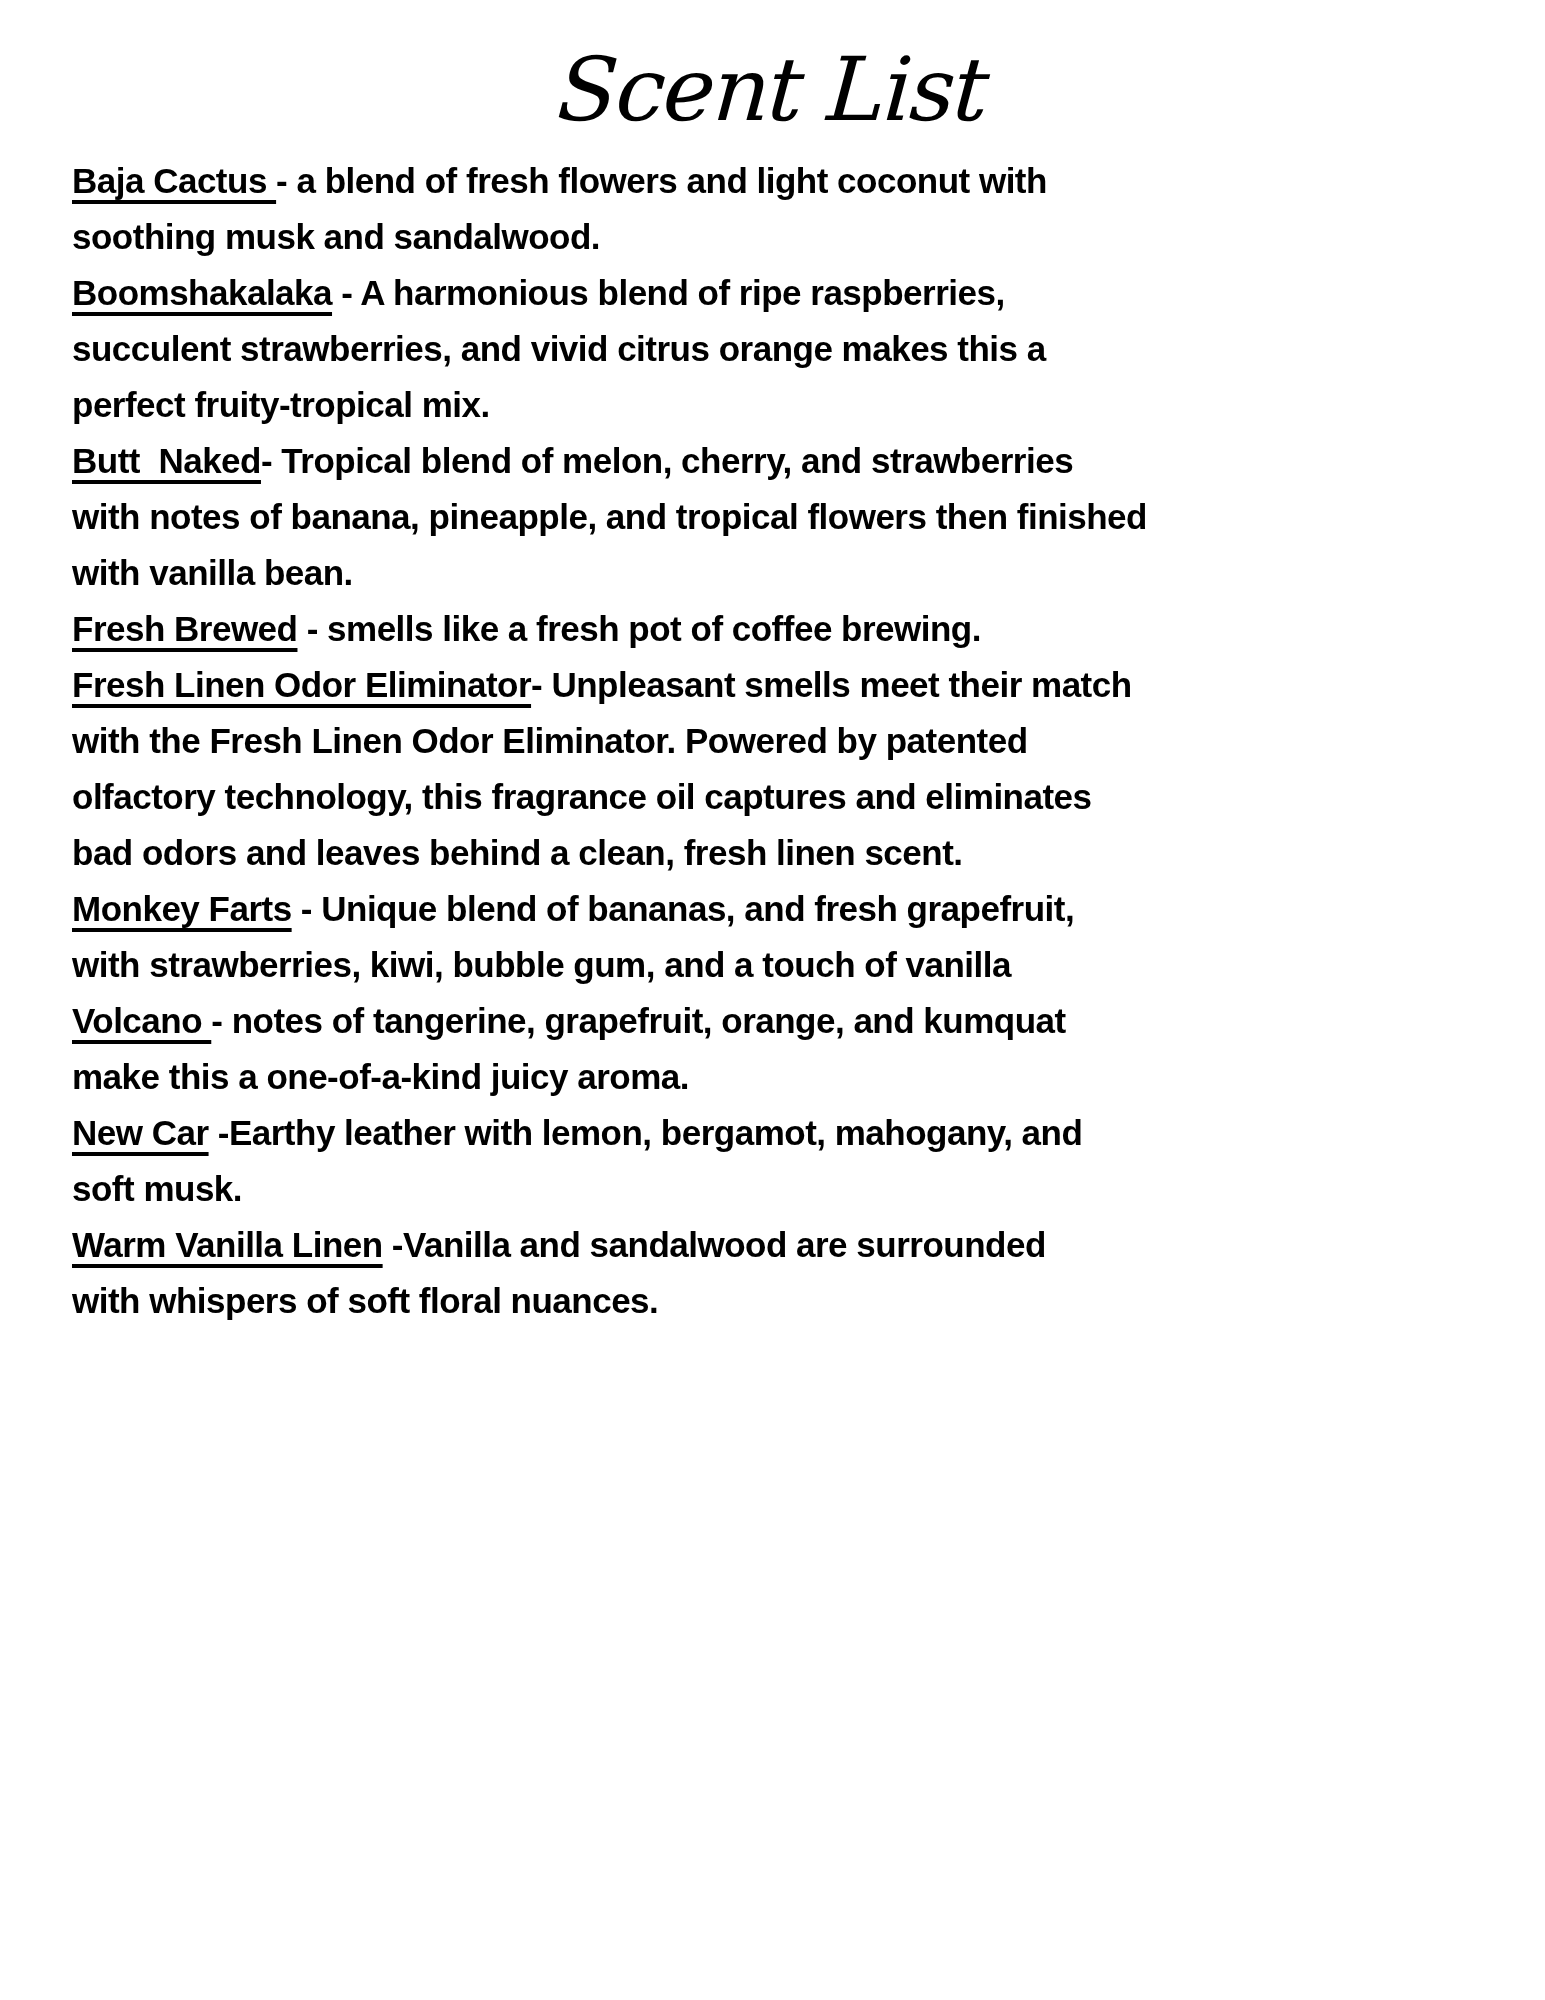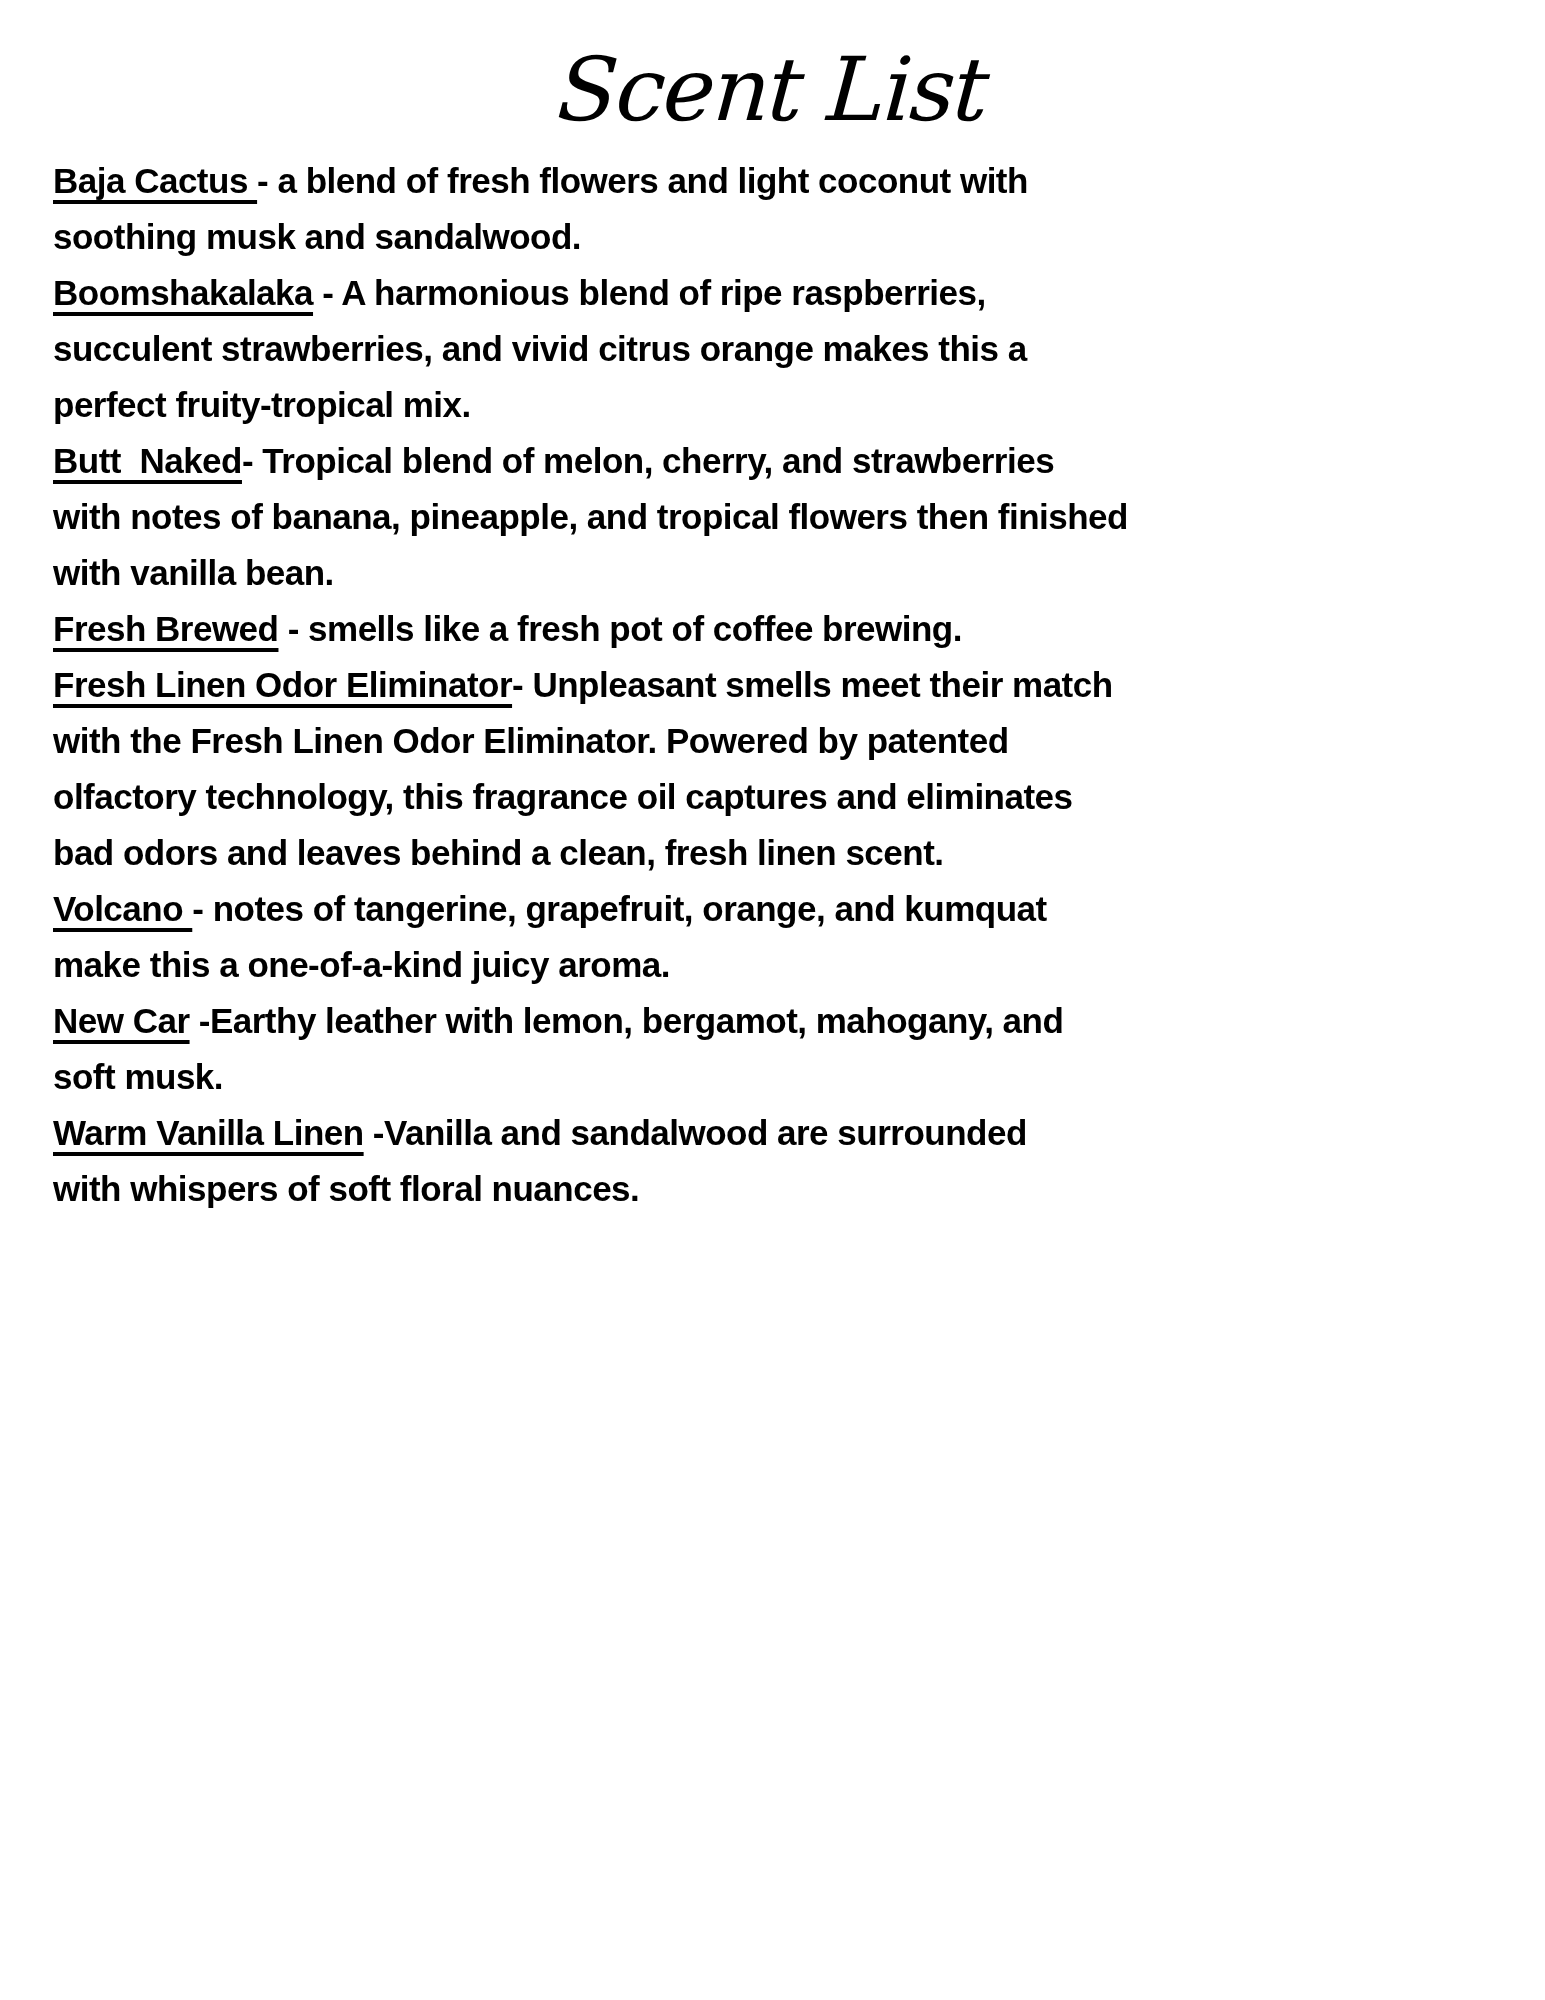--- a/index.html
+++ b/index.html
@@ -18,21 +18,21 @@
     font-family: "DejaVu Serif", serif;
     font-style: italic;
     font-weight: 400;
     font-size: 88px;
     line-height: 1.1;
     color: #000000;
     letter-spacing: -2px;
     transform: skewX(-4deg);
   }
   .scent-list {
-    padding: 0 54px 0 53px;
+    padding: 0 54px 0 72px;
   }
   .scent {
     margin: 0;
     color: #000000;
     font-weight: 700;
     font-size: 35px;
     line-height: 56px;
     letter-spacing: -0.5px;
     white-space: pre-wrap;
   }
@@ -62,20 +62,22 @@
 
 
     <p class="scent"><span class="scent-name">Fresh Brewed</span><span class="scent-desc"> - smells like a fresh pot of coffee brewing.</span></p>
 
     <p class="scent"><span class="scent-name">Fresh Linen Odor Eliminator</span><span class="scent-desc">- Unpleasant smells meet their match
 with the Fresh Linen Odor Eliminator. Powered by patented
 olfactory technology, this fragrance oil captures and eliminates
 bad odors and leaves behind a clean, fresh linen scent.</span></p>
 
 
+    <p class="scent"><span class="scent-name">Monkey Farts</span><span class="scent-desc"> - Unique blend of bananas, and fresh grapefruit,
+with strawberries, kiwi, bubble gum, and a touch of vanilla</span></p>
 
     <p class="scent"><span class="scent-name">Volcano&nbsp;</span><span class="scent-desc">- notes of tangerine, grapefruit, orange, and kumquat
 make this a one-of-a-kind juicy aroma.</span></p>
 
     <p class="scent"><span class="scent-name">New Car</span><span class="scent-desc"> -Earthy leather with lemon, bergamot, mahogany, and
 soft musk.</span></p>
 
     <p class="scent"><span class="scent-name">Warm Vanilla Linen</span><span class="scent-desc"> -Vanilla and sandalwood are surrounded
 with whispers of soft floral nuances.</span></p>
   </div>

